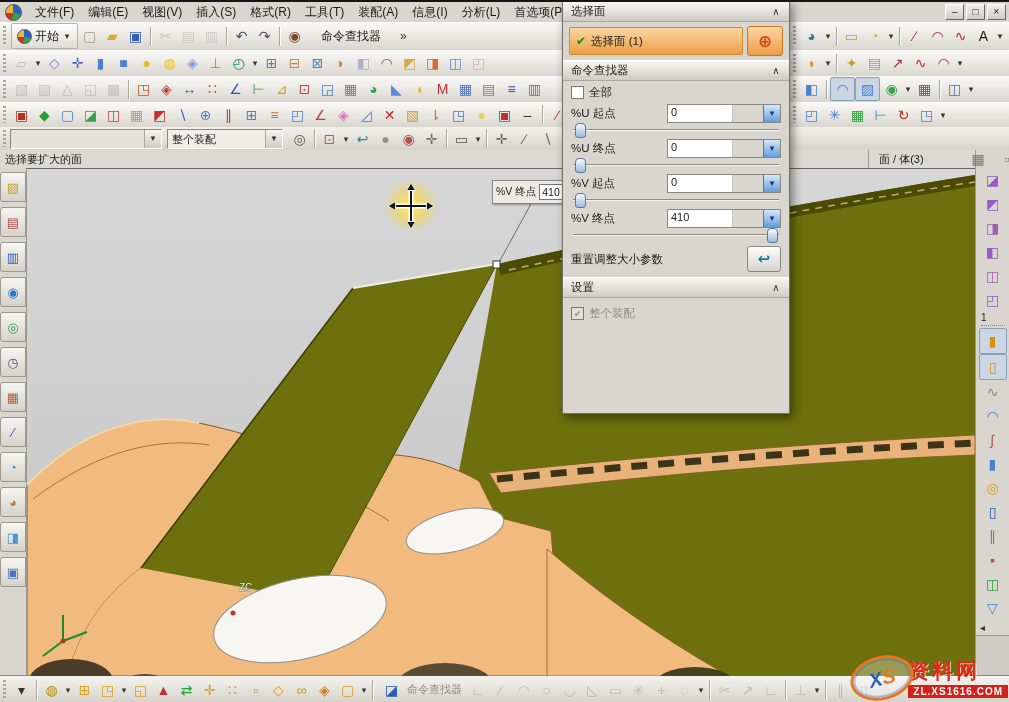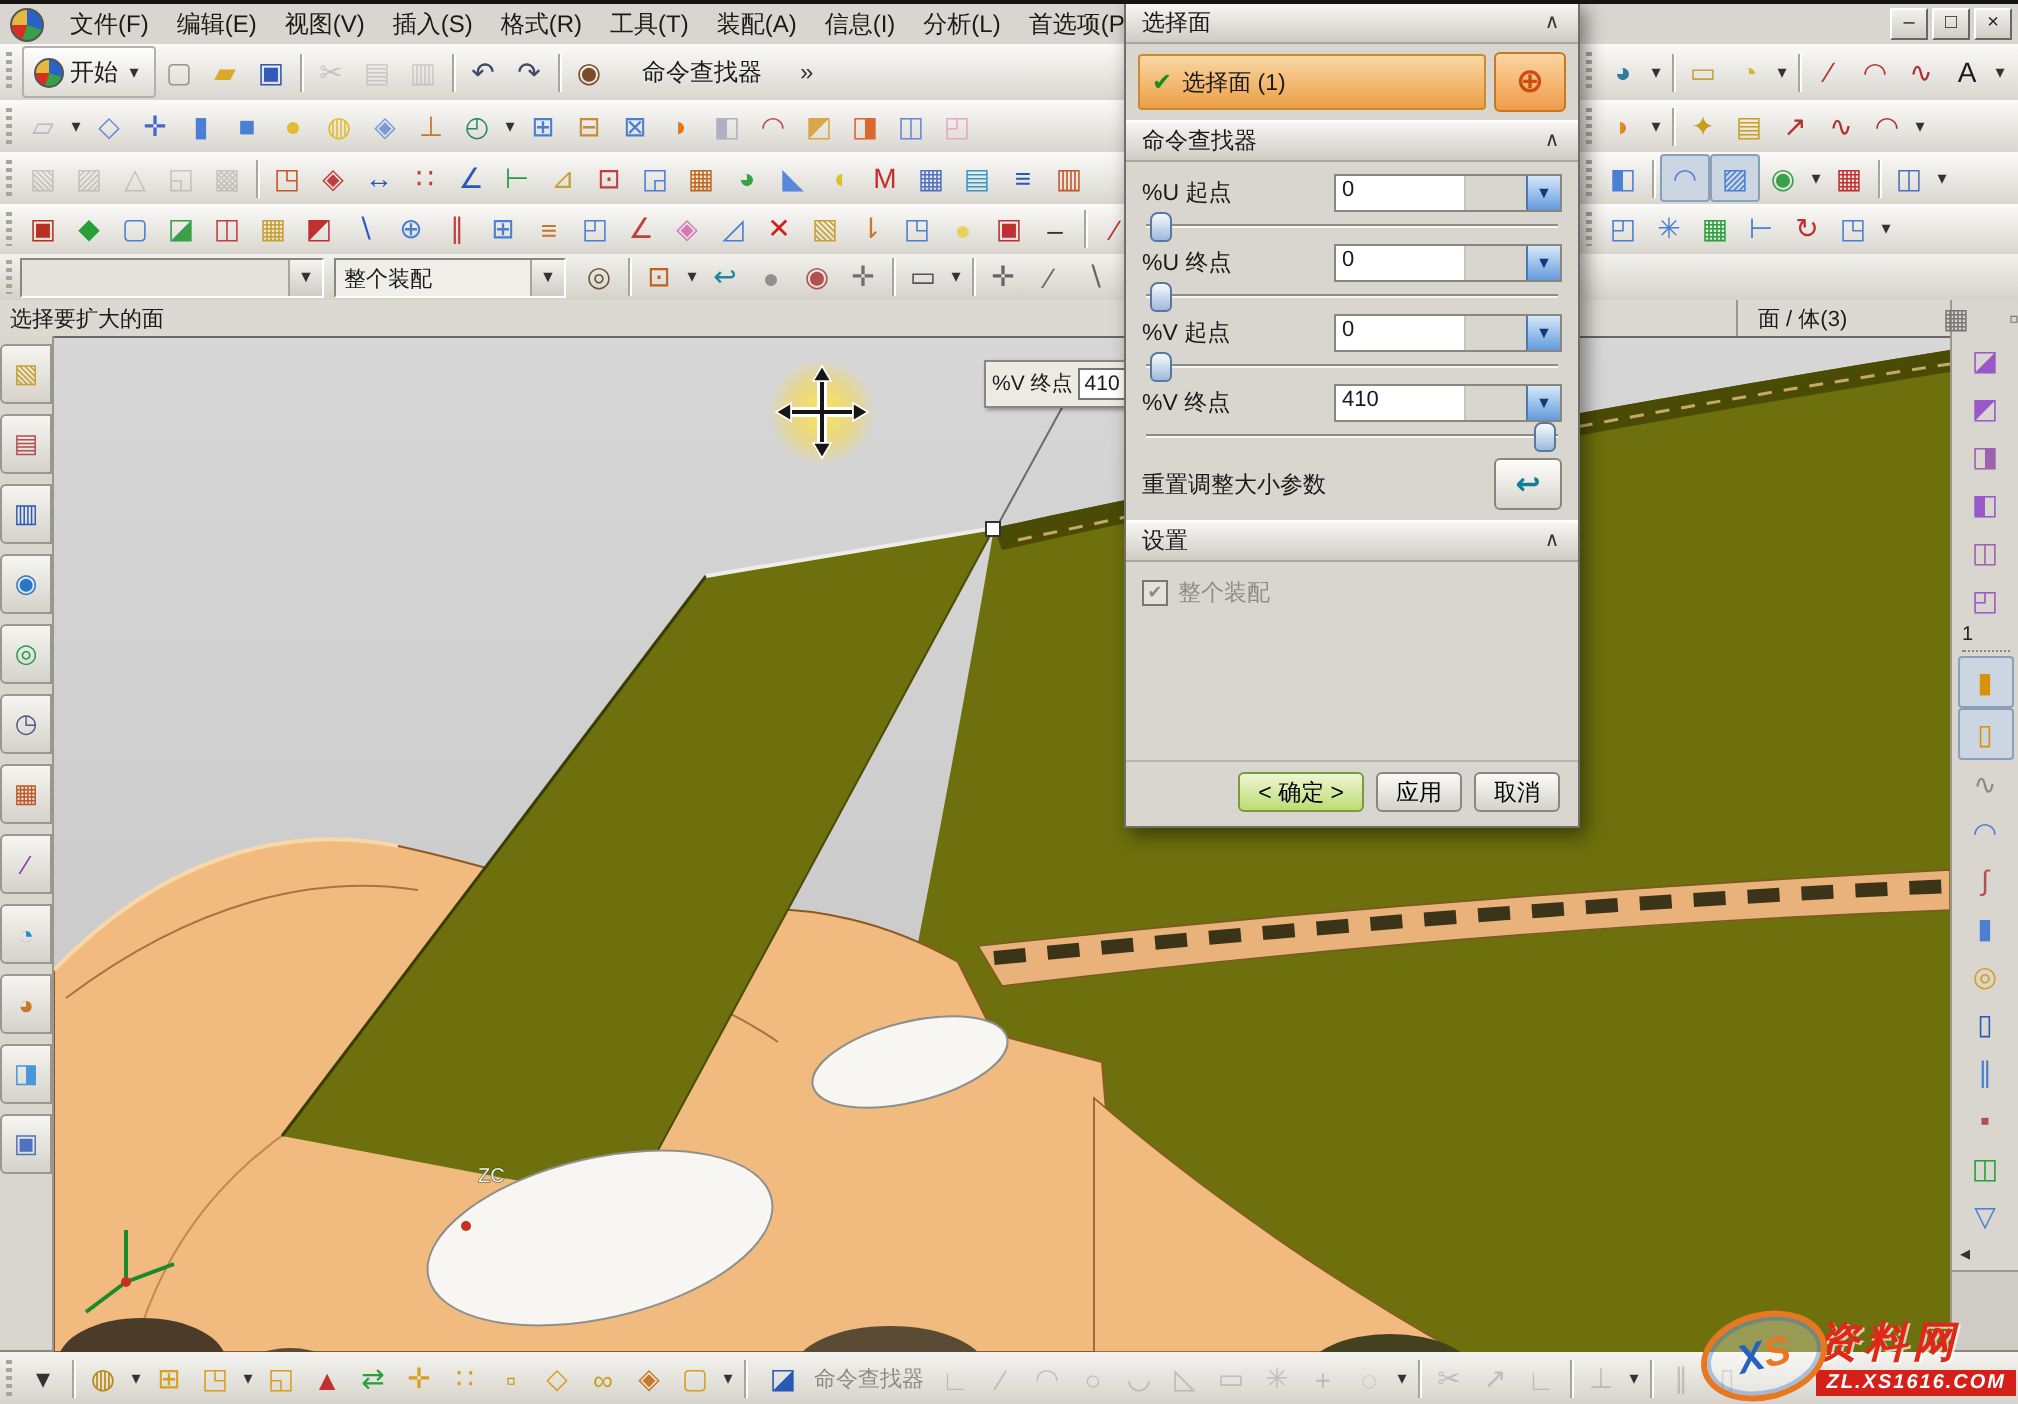--- a/index.html
+++ b/index.html
@@ -147,21 +147,21 @@
   .finish-wrap{display:flex;align-items:center;gap:4px;margin:0 4px;}
   .finish-label{color:#8f8c86;font-size:11px;white-space:nowrap;}
 
   
   #watermark{position:absolute;right:1px;bottom:1px;height:47px;display:flex;align-items:center;z-index:80;}
   .wm-logo{width:58px;height:38px;border:3px solid #e87820;border-radius:50%;transform:rotate(-14deg);
            display:flex;align-items:center;justify-content:center;background:rgba(255,255,255,.3);
            box-shadow:inset 0 0 0 2px rgba(40,100,200,.35);flex:0 0 auto;}
   .wx{color:#2860c0;font-style:italic;font-weight:bold;font-size:20px;}
   .ws{color:#e87820;font-style:italic;font-weight:bold;font-size:20px;}
-  .wm-right{margin-left:-6px;display:flex;flex-direction:column;align-items:flex-start;font-style:italic;}
+  .wm-right{margin-left:-6px;display:flex;flex-direction:column;align-items:flex-start;}
   .wm-name{color:#e02818;font-weight:bold;font-size:21px;letter-spacing:3px;text-shadow:1px 1px 0 rgba(255,255,255,.7);}
   .wm-url{background:#d42018;color:#fff;font-weight:bold;font-size:10px;padding:1px 5px;letter-spacing:1px;}
 </style>
 </head>
 <body>
 
 <div id="app">
   <div id="edge-top"></div>
 
   <div id="menubar">
@@ -544,20 +544,24 @@
       </div>
       <span class="selbtn">
         <span class="target">⊕</span>
       </span>
     </div>
     <div class="dhead">
       <span>命令查找器</span>
       <span class="dcollapse">∧</span>
     </div>
     <div class="dbody">
+      <label class="dcheck">
+        <span class="cbox"></span>
+        <span>全部</span>
+      </label>
       <div>
           <div class="prow">
             <span class="plabel">%U 起点</span>
             <span class="dcombo">
               <span class="cval">0</span>
               <span class="cgray"></span>
               <span class="cdd">▼</span>
             </span>
           </div>
           <div class="slider">
@@ -610,25 +614,20 @@
     </div>
     <div class="dhead">
       <span>设置</span>
       <span class="dcollapse">∧</span>
     </div>
     <div class="dbody">
       <label class="dcheck dis" style="margin-top:4px;">
         <span class="cbox checked">✔</span>
         <span>整个装配</span>
       </label>
-    </div>
-    <div class="dfooter">
-      <button class="dbtn ok">&lt; 确定 &gt;</button>
-      <button class="dbtn">应用</button>
-      <button class="dbtn">取消</button>
     </div>
   </div>
 
   <div id="bottombar">
     <span class="grip"></span>
     <span class="iconrun">
         <span class="icon" style="color: rgb(51, 51, 51);">▾</span>
         <span class="sep"></span>
         <span class="icon" style="color: rgb(184, 134, 12);">◍</span>
         <span class="icon caret">▾</span>

